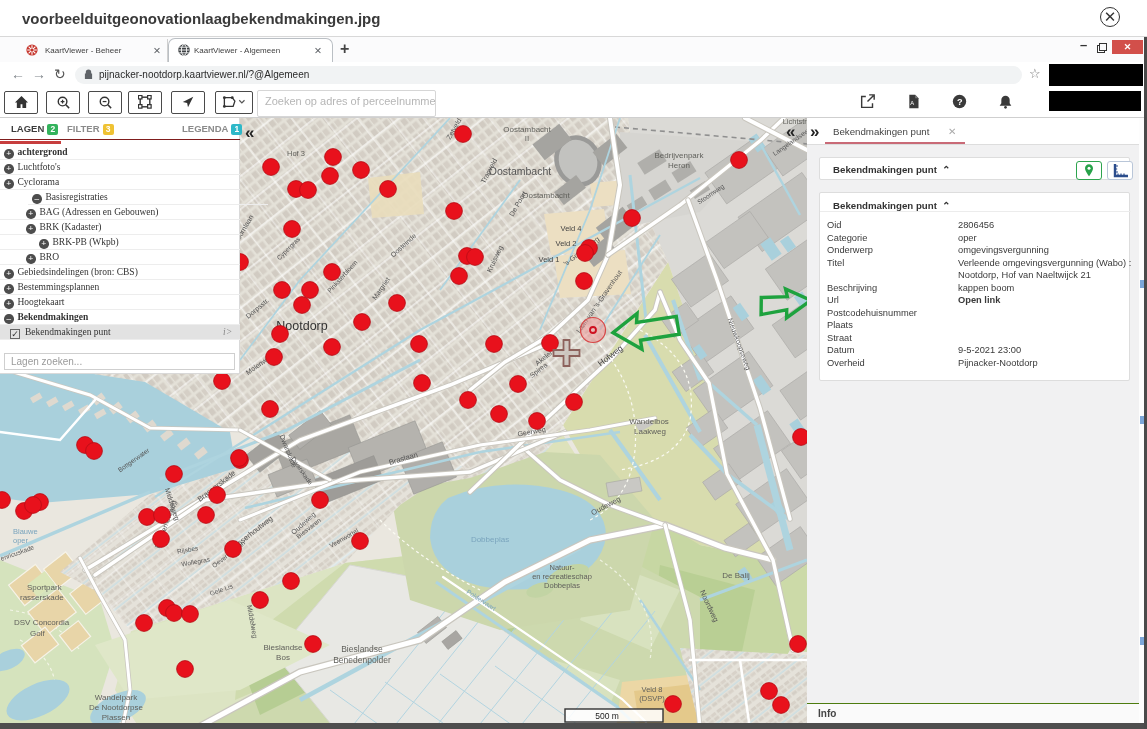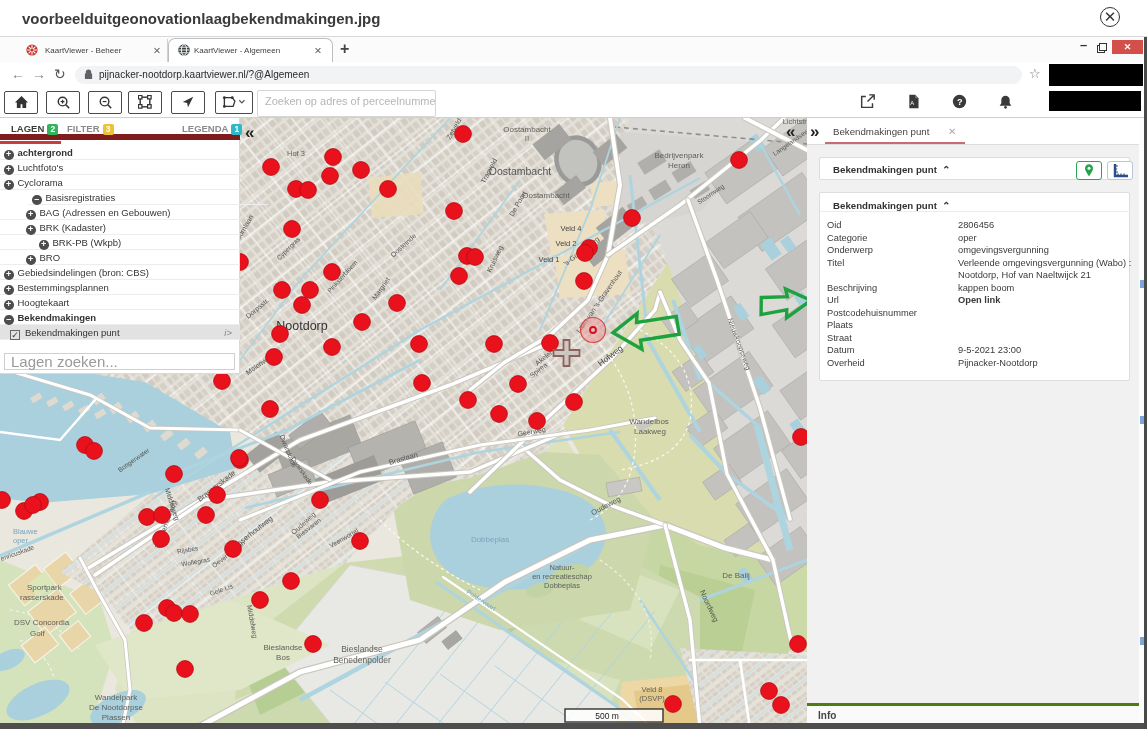--- a/index.html
+++ b/index.html
@@ -33,49 +33,49 @@
 #apptoolbar { position:absolute; left:0; top:88px; width:1147px; height:30px; background:#fff; border-bottom:1px solid #cfcfcf; }
 .abtn { position:absolute; top:3px; width:34px; height:23px; background:#fff; border:1.6px solid #4a4a4a; border-radius:2px; text-align:center; }
 .abtn svg { margin-top:3px; }
 #apptoolbar .search { position:absolute; left:257px; top:2px; width:179px; height:27px; border:1px solid #d6d6d6; border-radius:2px; font-size:11px; color:#b6b6b6; line-height:21px; padding-left:7px; background:#fff; white-space:nowrap; overflow:hidden; }
 #apptoolbar .ricon { position:absolute; top:6px; width:15px; height:15px; }
 #apptoolbar .redact2 { position:absolute; left:1049px; top:3px; width:92px; height:20px; background:#000; }
 
 #map { position:absolute; left:0; top:118px; width:807px; height:611px; }
 
 #lpanel { position:absolute; left:0; top:118px; width:240px; height:256px; background:#fff; border-right:1px solid #d9d9d9; border-bottom:1px solid #d9d9d9; font-size:9.5px; color:#333; }
-#lpanel .tabsrow { position:absolute; left:0; top:0; width:240px; height:22px; border-bottom:6px solid #7f1d1d; }
+#lpanel .tabsrow { position:absolute; left:0; top:0; width:240px; height:22px; border-bottom:1px solid #7f1d1d; }
 #lpanel .ltab { position:absolute; top:5px; font-size:9.5px; font-weight:bold; color:#3c3c3c; white-space:nowrap; }
 .badge { display:inline-block; min-width:11px; height:11px; border-radius:2px; color:#fff; font-size:8.5px; font-weight:bold; text-align:center; line-height:11px; padding:0 1px; margin-left:3px; vertical-align:0.5px; }
 #lpanel .underline { position:absolute; left:0px; top:23px; width:61px; height:2.5px; background:#c73e3e; }
-.trow { position:absolute; left:0; width:240px; height:15px; line-height:15px; border-bottom:1px solid #ededed; white-space:nowrap; }
+.trow { position:absolute; left:0; width:240px; height:15px; line-height:15px; border-bottom:1px solid #ededed; white-space:nowrap;font-family:Liberation Serif, serif; }
 .trow .pm { display:inline-block; width:9.5px; height:9.5px; border-radius:50%; background:#4d4d4d; color:#fff; font-size:9px; line-height:9.5px; text-align:center; vertical-align:-1px; margin:0 4px 0 4px; font-weight:bold; }
 .trow.ind { padding-left:22px; }
 .trow.b { font-weight:bold; }
 .trow.sel { background:#e2e2e2; }
-#lpanel .lsearch { position:absolute; left:4px; top:235px; width:231px; height:17px; border:1px solid #cfcfcf; font-size:15px; color:#9a9a9a; line-height:16px; padding-left:6px; background:#fff; }
+#lpanel .lsearch { position:absolute; left:4px; top:235px; width:231px; height:17px; border:1px solid #cfcfcf; font-size:10px; color:#9a9a9a; line-height:16px; padding-left:6px; background:#fff; }
 #lcollapse { position:absolute; left:245px; top:123px; font-size:17px; font-weight:bold; color:#222; }
 
 #rpanel { position:absolute; left:807px; top:118px; width:340px; height:611px; background:#f1f1f2; }
 #rpanel .rtabs { position:absolute; left:0; top:0; width:340px; height:27px; background:#fff; border-bottom:1px solid #ddd; }
 #rpanel .rtabtxt { position:absolute; left:26px; top:8px; font-size:9.7px; color:#444; }
 #rpanel .rtabx { position:absolute; left:115px; top:0px; color:#aaa; font-size:10px; }
 #rpanel .rtabu { position:absolute; left:18px; top:24px; width:140px; height:2px; background:#c96a77; }
 #rexp { position:absolute; left:786px; top:122px; width:45px; height:20px; font-size:17px; font-weight:bold; color:#222; }
 .card { position:absolute; background:#fff; border:1px solid #ddd; border-radius:2px; }
 #card1 { left:12px; top:39px; width:311px; height:23px; }
 #card1 .h { position:absolute; left:13px; top:6px; font-size:9.7px; font-weight:bold; color:#333; }
 #card1 .btn { position:absolute; top:2.5px; width:26px; height:19px; background:#fff; border-radius:3px; }
 #card2 { left:12px; top:74px; width:311px; height:189px; }
 #card2 .h { position:absolute; left:13px; top:7px; font-size:9.7px; font-weight:bold; color:#333; }
 #card2 .hsep { position:absolute; left:0; top:18px; width:311px; height:1px; background:#ececec; }
 #attr { position:absolute; left:7px; top:26px; width:300px; font-size:9.3px; color:#3a3a3a; }
 #attr .r { position:relative; height:12.5px; line-height:12.5px; white-space:nowrap; }
 #attr .v { position:absolute; left:131px; top:0; }
-#rinfo { position:absolute; left:0; top:585px; width:340px; height:20px; background:#fafafa; border-top:3px solid #4d7c0f; }
+#rinfo { position:absolute; left:0; top:585px; width:340px; height:20px; background:#fafafa; border-top:1px solid #4d7c0f; }
 #rinfo span { position:absolute; left:11px; top:4px; font-size:10px; font-weight:bold; color:#444; }
 #botbar { position:absolute; left:0; top:723px; width:1147px; height:6px; background:#4e4e4e; }
 </style>
 </head>
 <body>
 <div id="stage">
 
   <div id="map"><svg width="807" height="611" viewBox="0 118 807 611" font-family="Liberation Sans, sans-serif">
 <defs>
 <pattern id="urbA" width="15" height="10" patternUnits="userSpaceOnUse" patternTransform="rotate(-38)">

